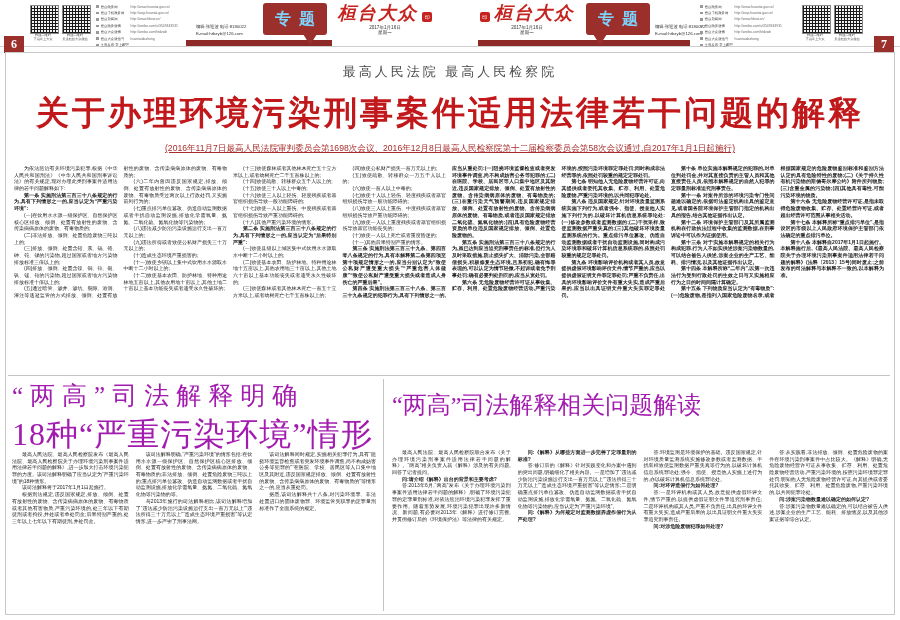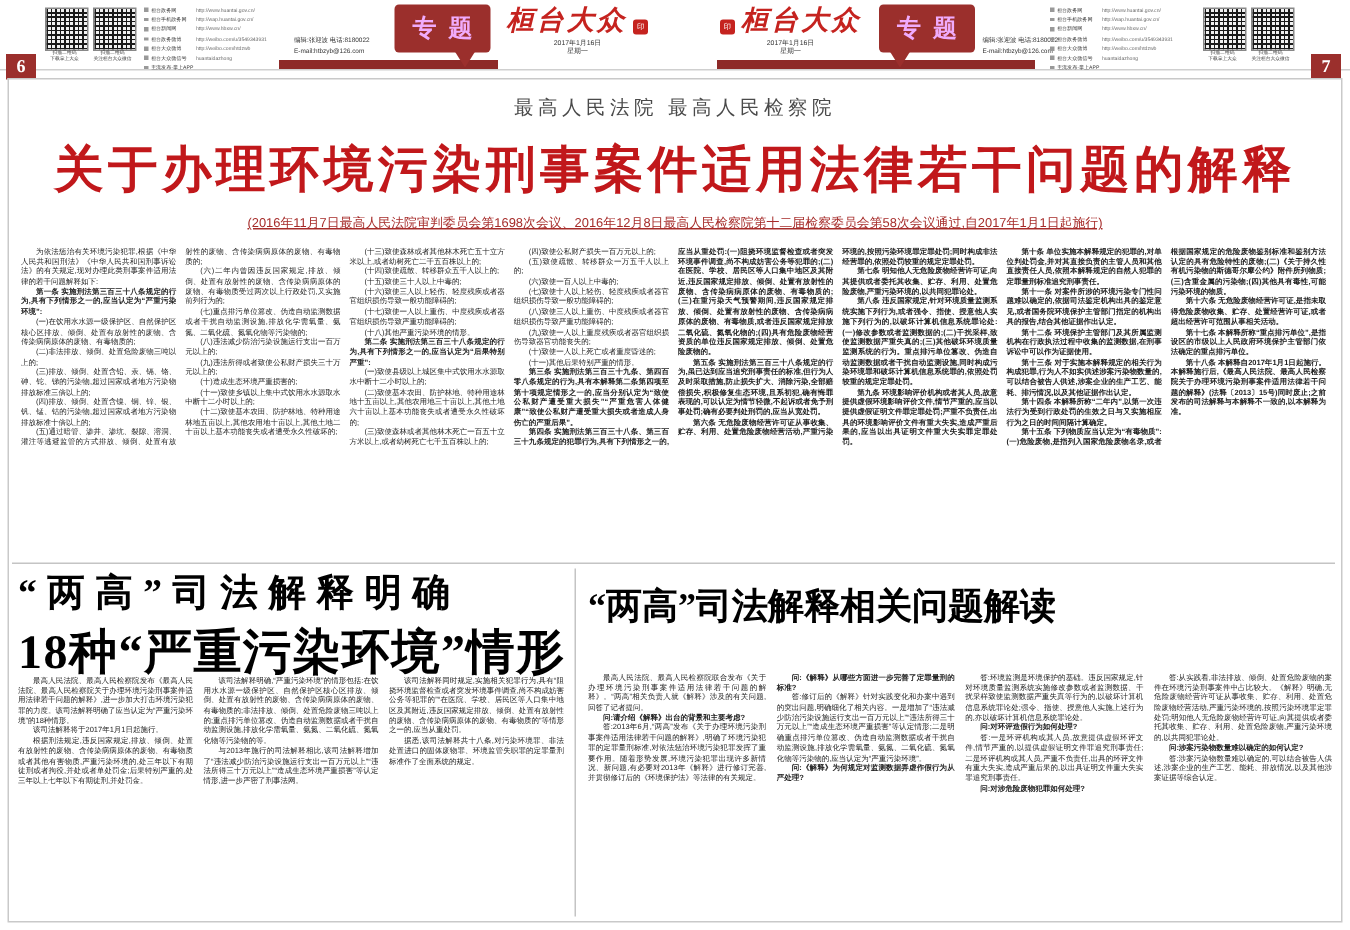--- a/index.html
+++ b/index.html
@@ -13,21 +13,21 @@
       background:
         repeating-linear-gradient(0deg,#1a1a1a 0 1px,transparent 1px 3px),
         repeating-linear-gradient(90deg,#1a1a1a 0 1px,#f2f2f2 1px 3px);}
   .qrcap{font-size:3.2px;line-height:1.35;color:#444;text-align:center;width:34px;}
   .links{display:flex;flex-direction:column;gap:1px;}
   .linkrow{display:flex;align-items:center;height:5.4px;}
   .linkrow .bullet{width:2.6px;height:2.6px;background:#999;margin-right:2px;flex:0 0 auto;}
   .linkrow .lname{font-size:3.4px;color:#3a3a3a;width:30px;flex:0 0 auto;white-space:nowrap;overflow:hidden;}
   .linkrow .lurl{font-size:3.4px;color:#6b6b6b;white-space:nowrap;}
   .editor{font-size:4.3px;line-height:1.7;color:#333;}
-  .bubble{width:64px;height:32px;background:#9b2f2c;border-radius:3px;color:#f0abfc;
+  .bubble{width:64px;height:32px;background:#9b2f2c;border-radius:3px;color:#7dd3fc;
           font-family:"Liberation Serif",serif;font-weight:bold;font-size:16px;
           display:flex;align-items:center;justify-content:center;letter-spacing:8px;padding-left:8px;box-sizing:border-box;}
   .bubble-tail{width:0;height:0;border-left:7px solid transparent;border-right:7px solid transparent;
                border-top:11px solid #9b2f2c;}
   .redbar{height:6px;background:#8e2a28;}
   .grayrule{height:1px;background:#cfcfcf;}
   .masthead{width:110px;text-align:center;}
   .masthead .script{font-family:Liberation Sans, sans-serif;font-style:italic;font-weight:bold;
                     font-size:18px;color:#c5231f;letter-spacing:2px;line-height:1.05;white-space:nowrap;}
   .masthead .mdate{font-size:4.6px;color:#333;margin-top:2px;}
@@ -39,21 +39,21 @@
   .kicker{width:100%;text-align:center;font-size:13px;color:#4a4a4a;letter-spacing:3px;}
   .doctitle{width:100%;text-align:center;font-family:"Liberation Serif",serif;font-weight:bold;
             font-size:33px;color:#c1181b;letter-spacing:3px;white-space:nowrap;}
   .docsub{width:100%;text-align:center;font-size:8.6px;color:#a62c2a;text-decoration:underline;}
   .colbody{font-size:5px;line-height:1.34;color:#222;text-align:justify;}
   .colbody p{margin:0;text-indent:2em;}
   .colbody p.b{font-weight:bold;}
   .doccols{column-count:8;column-gap:6px;}
   .cols3{column-count:3;column-gap:7px;}
   .cols4{column-count:4;column-gap:7px;}
-  .bheadline{font-family:"Liberation Serif",serif;font-weight:bold;color:#000000;line-height:1.2;}
+  .bheadline{font-family:"Liberation Serif",serif;font-weight:normal;color:#a21caf;line-height:1.2;}
   .divider-h{background:#c4c4c4;height:1px;}
   .divider-v{background:#c4c4c4;width:1px;}
 </style>
 </head>
 <body>
 
 <div class="abs grayrule" style="left:0;top:46px;width:900px;"></div>
 
 <div class="abs pagenum" style="left:4px;top:36px;">6</div>
 

